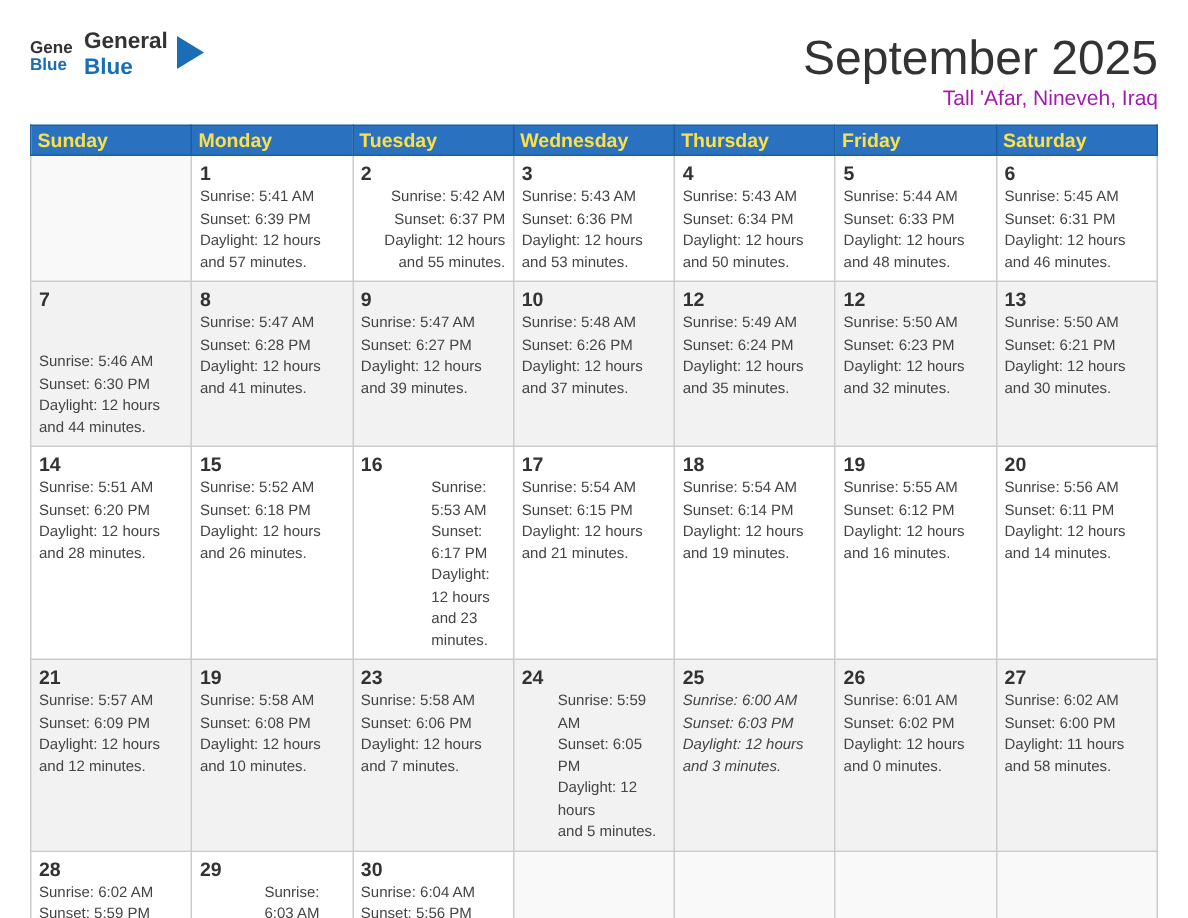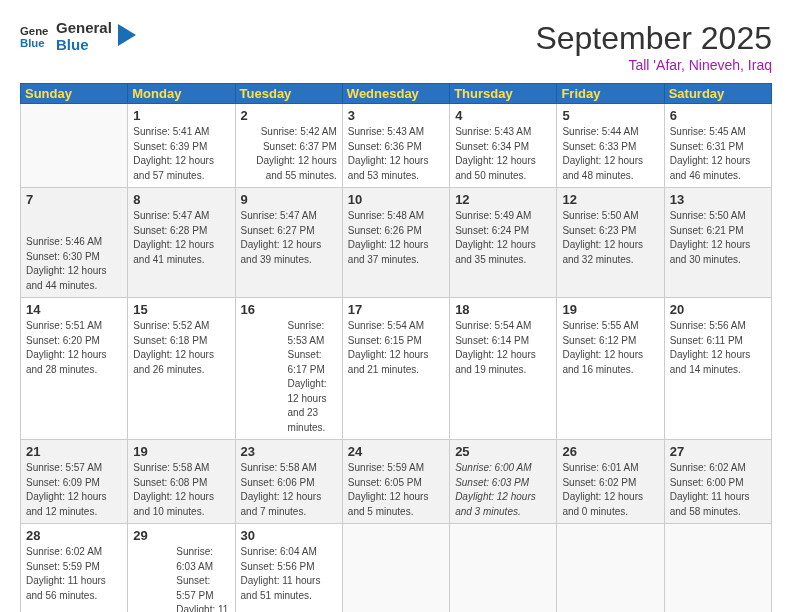--- a/index.html
+++ b/index.html
@@ -281,21 +281,21 @@
         </td>
         <td>
           <span class="day-number">23</span>
           <div class="day-info" style="white-space: pre-line;">Sunrise: 5:58 AM
 Sunset: 6:06 PM
 Daylight: 12 hours
 and 7 minutes.</div>
         </td>
         <td>
           <span class="day-number">24</span>
-          <div class="day-info" style="white-space: pre-line;">Sunrise: 5:59 AM
+          <div class="day-info" style="white-space: pre-line; margin-left: 24px;">Sunrise: 5:59 AM
 Sunset: 6:05 PM
 Daylight: 12 hours
 and 5 minutes.</div>
         </td>
         <td>
           <span class="day-number">25</span>
           <div class="day-info" style="white-space: pre-line; font-style: italic;">Sunrise: 6:00 AM
 Sunset: 6:03 PM
 Daylight: 12 hours
 and 3 minutes.</div>

